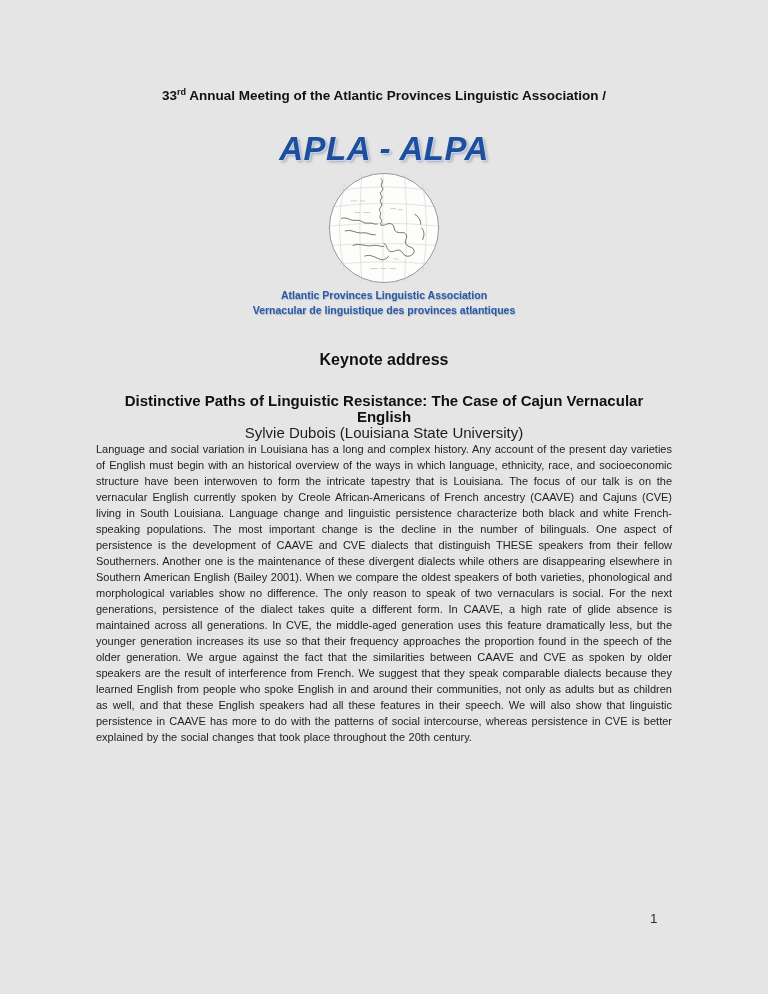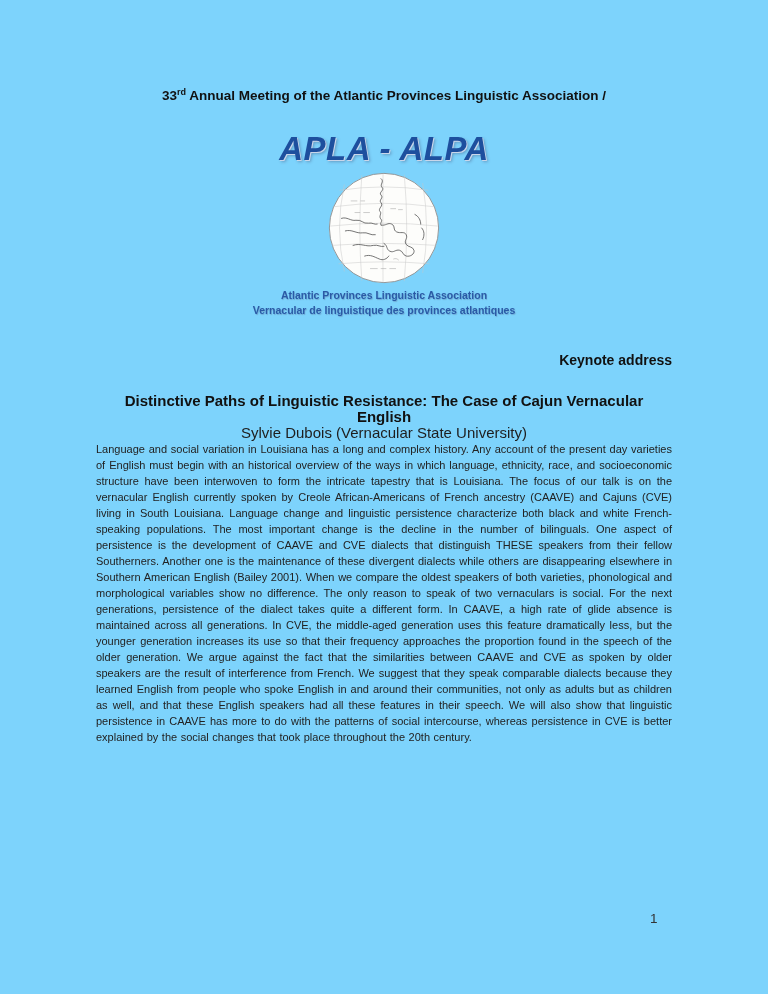--- a/index.html
+++ b/index.html
@@ -5,21 +5,21 @@
   html, body {
     margin: 0;
     padding: 0;
     background: #ffffff;
   }
   .page {
     position: relative;
     width: 768px;
     height: 994px;
     margin: 0 auto;
-    background: #7dd3fc;
+    background: #e5e5e5;
     font-family: "Liberation Sans", "DejaVu Sans", sans-serif;
     color: #1e1e1e;
     overflow: hidden;
     box-sizing: border-box;
     padding: 86px 96px 0 96px;
   }
   .conf-header {
     text-align: center;
     font-weight: bold;
     font-size: 13.5px;
@@ -54,23 +54,23 @@
   .logo-caption {
     font-size: 10.5px;
     font-weight: bold;
     color: #2a5aa6;
     line-height: 14.5px;
     text-shadow: 0.7px 0.7px 1px rgba(90, 110, 150, 0.4);
     text-align: center;
   }
   .keynote-heading {
     margin-top: 34px;
-    text-align: right;
+    text-align: center;
     font-weight: bold;
-    font-size: 14px;
+    font-size: 16px;
     line-height: 18px;
     color: #111111;
   }
   .talk-block {
     margin-top: 24px;
     text-align: center;
     font-size: 15px;
     line-height: 16px;
   }
   .talk-title {
@@ -140,20 +140,20 @@
       </g>
     </svg>
     <div class="logo-caption">Atlantic Provinces Linguistic Association</div>
     <div class="logo-caption">Vernacular de linguistique des provinces atlantiques</div>
   </div>
 
   <div class="keynote-heading">Keynote address</div>
 
   <div class="talk-block">
     <div class="talk-title">Distinctive Paths of Linguistic Resistance: The Case of Cajun Vernacular English</div>
-    <div class="talk-author">Sylvie Dubois (Vernacular State University)</div>
+    <div class="talk-author">Sylvie Dubois (Louisiana State University)</div>
   </div>
 
   <div class="abstract">Language and social variation in Louisiana has a long and complex history. Any account of the present day varieties of English must begin with an historical overview of the ways in which language, ethnicity, race, and socioeconomic structure have been interwoven to form the intricate tapestry that is Louisiana. The focus of our talk is on the vernacular English currently spoken by Creole African-Americans of French ancestry (CAAVE) and Cajuns (CVE) living in South Louisiana. Language change and linguistic persistence characterize both black and white French-speaking populations. The most important change is the decline in the number of bilinguals. One aspect of persistence is the development of CAAVE and CVE dialects that distinguish THESE speakers from their fellow Southerners. Another one is the maintenance of these divergent dialects while others are disappearing elsewhere in Southern American English (Bailey 2001). When we compare the oldest speakers of both varieties, phonological and morphological variables show no difference. The only reason to speak of two vernaculars is social. For the next generations, persistence of the dialect takes quite a different form. In CAAVE, a high rate of glide absence is maintained across all generations. In CVE, the middle-aged generation uses this feature dramatically less, but the younger generation increases its use so that their frequency approaches the proportion found in the speech of the older generation. We argue against the fact that the similarities between CAAVE and CVE as spoken by older speakers are the result of interference from French. We suggest that they speak comparable dialects because they learned English from people who spoke English in and around their communities, not only as adults but as children as well, and that these English speakers had all these features in their speech. We will also show that linguistic persistence in CAAVE has more to do with the patterns of social intercourse, whereas persistence in CVE is better explained by the social changes that took place throughout the 20th century.</div>
 
   <div class="page-number">1</div>
 
 </div>
 
 </body></html>

